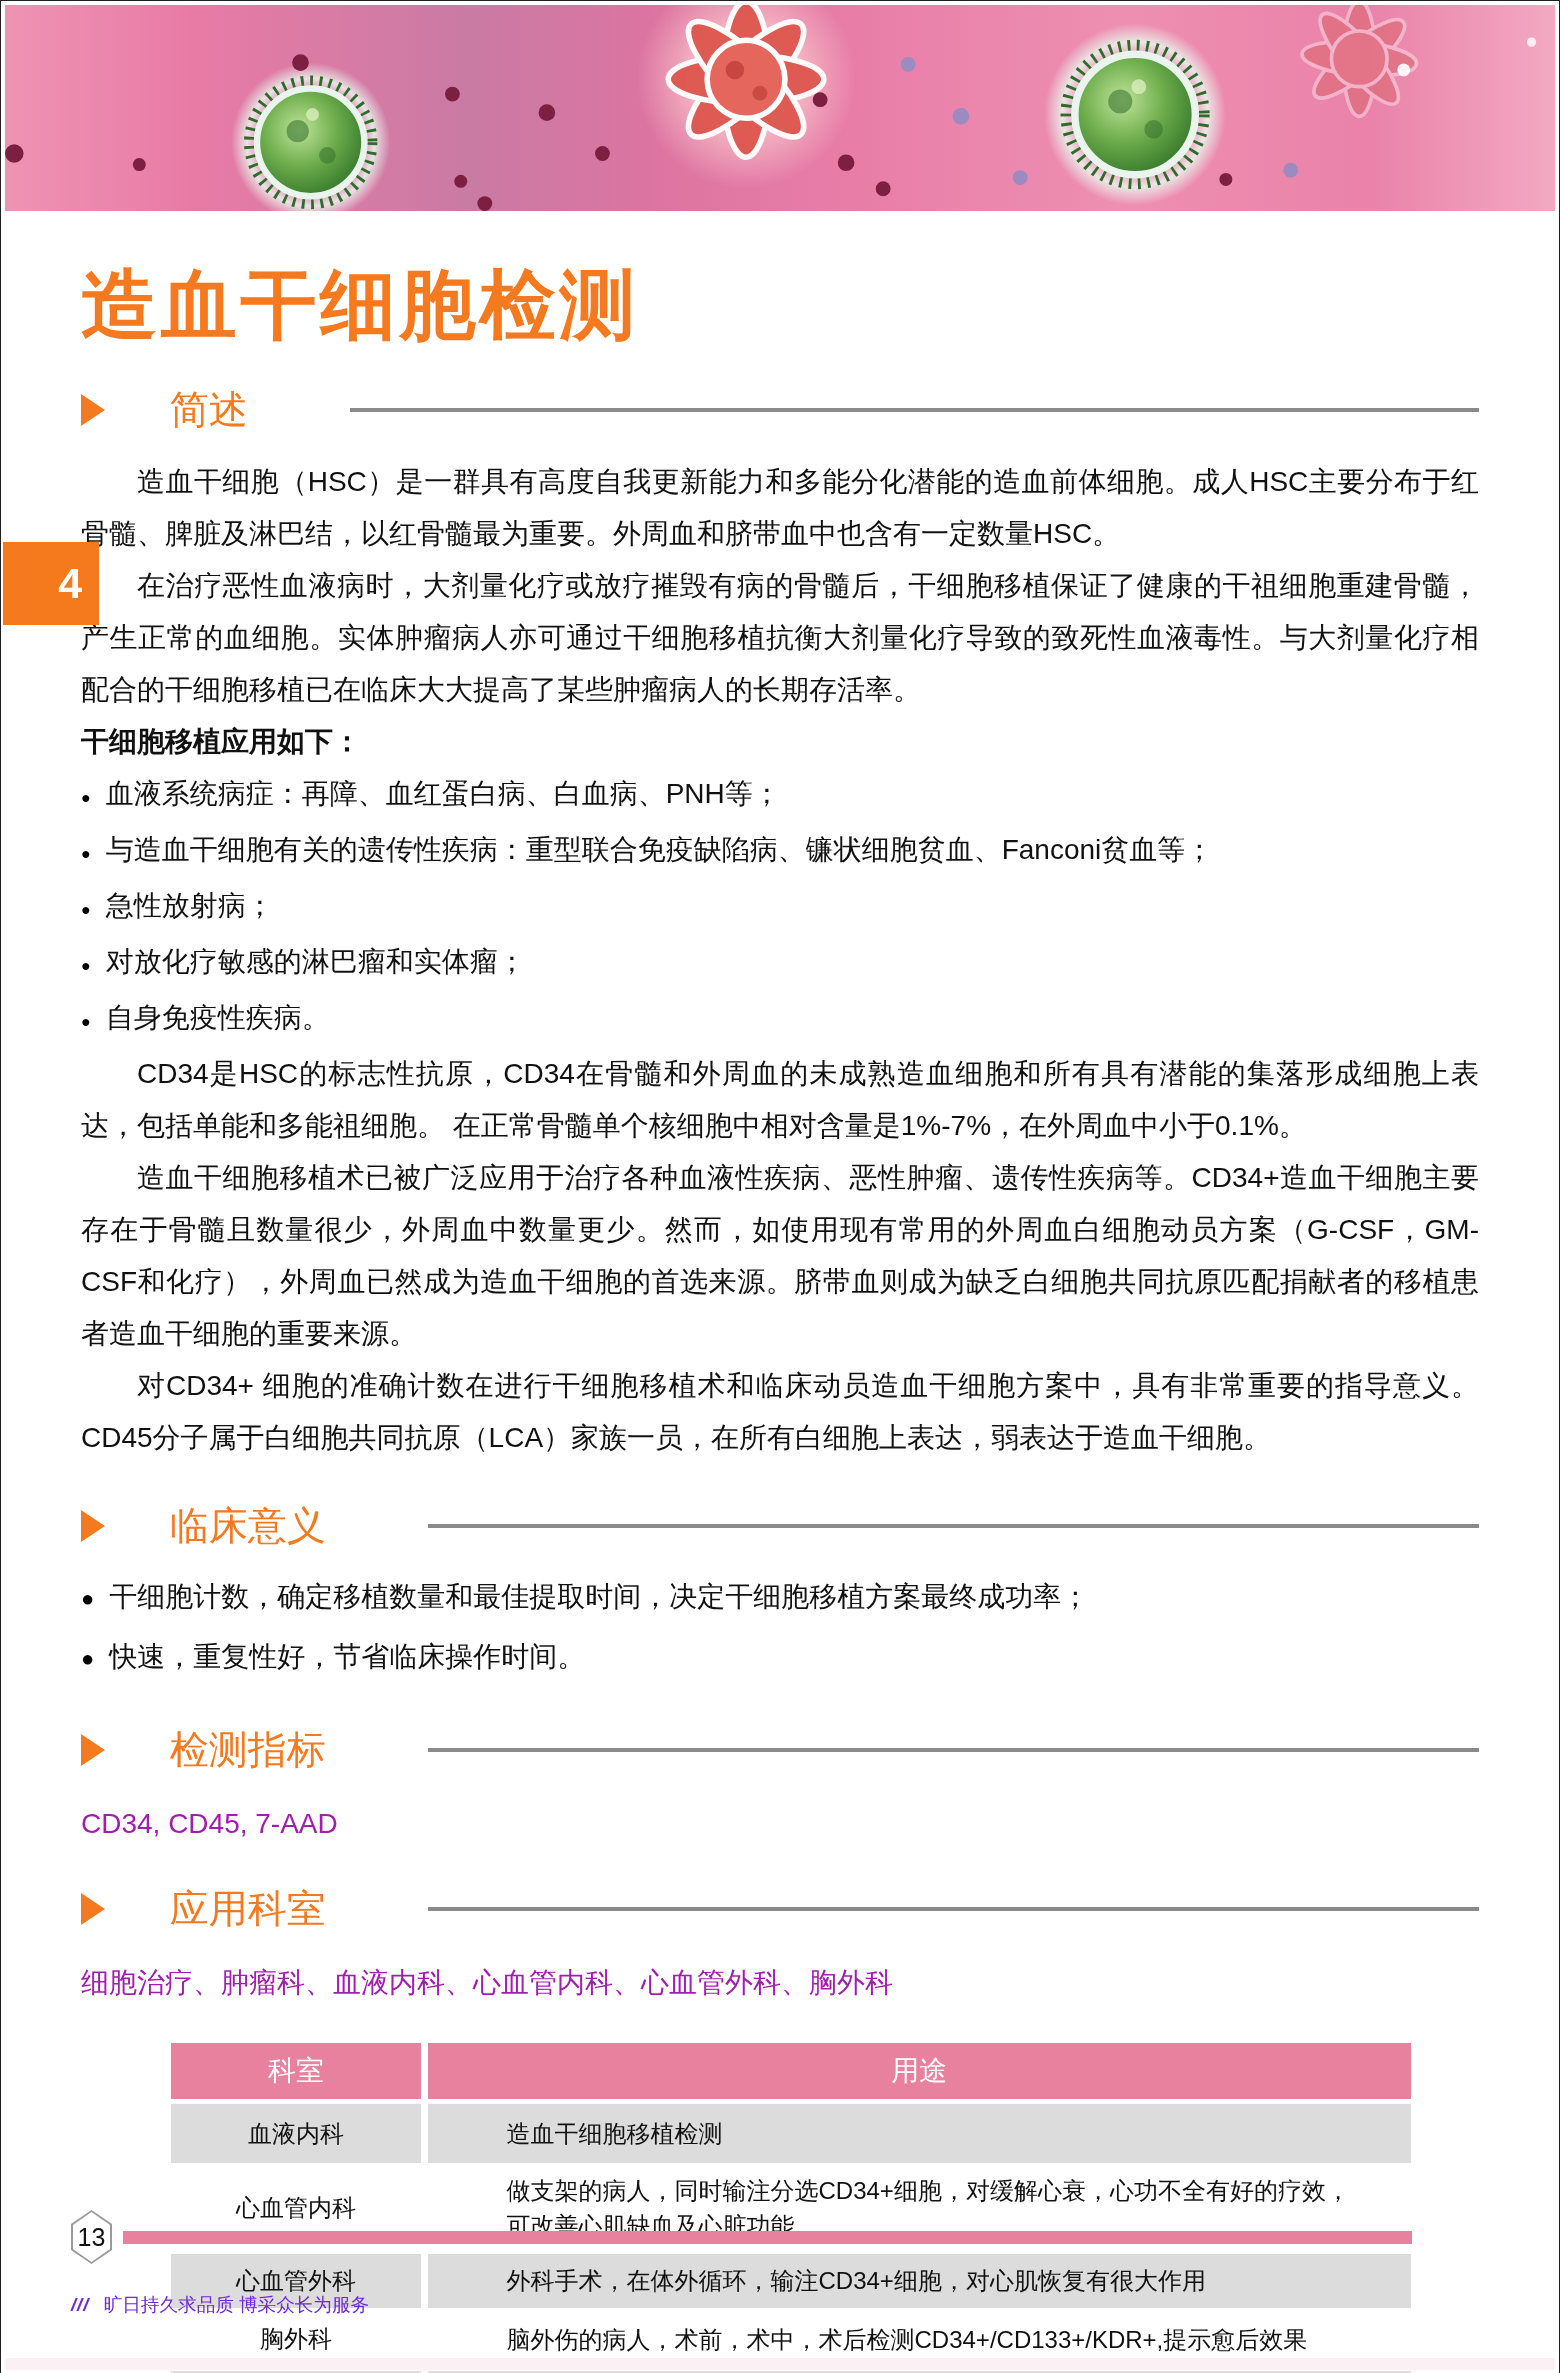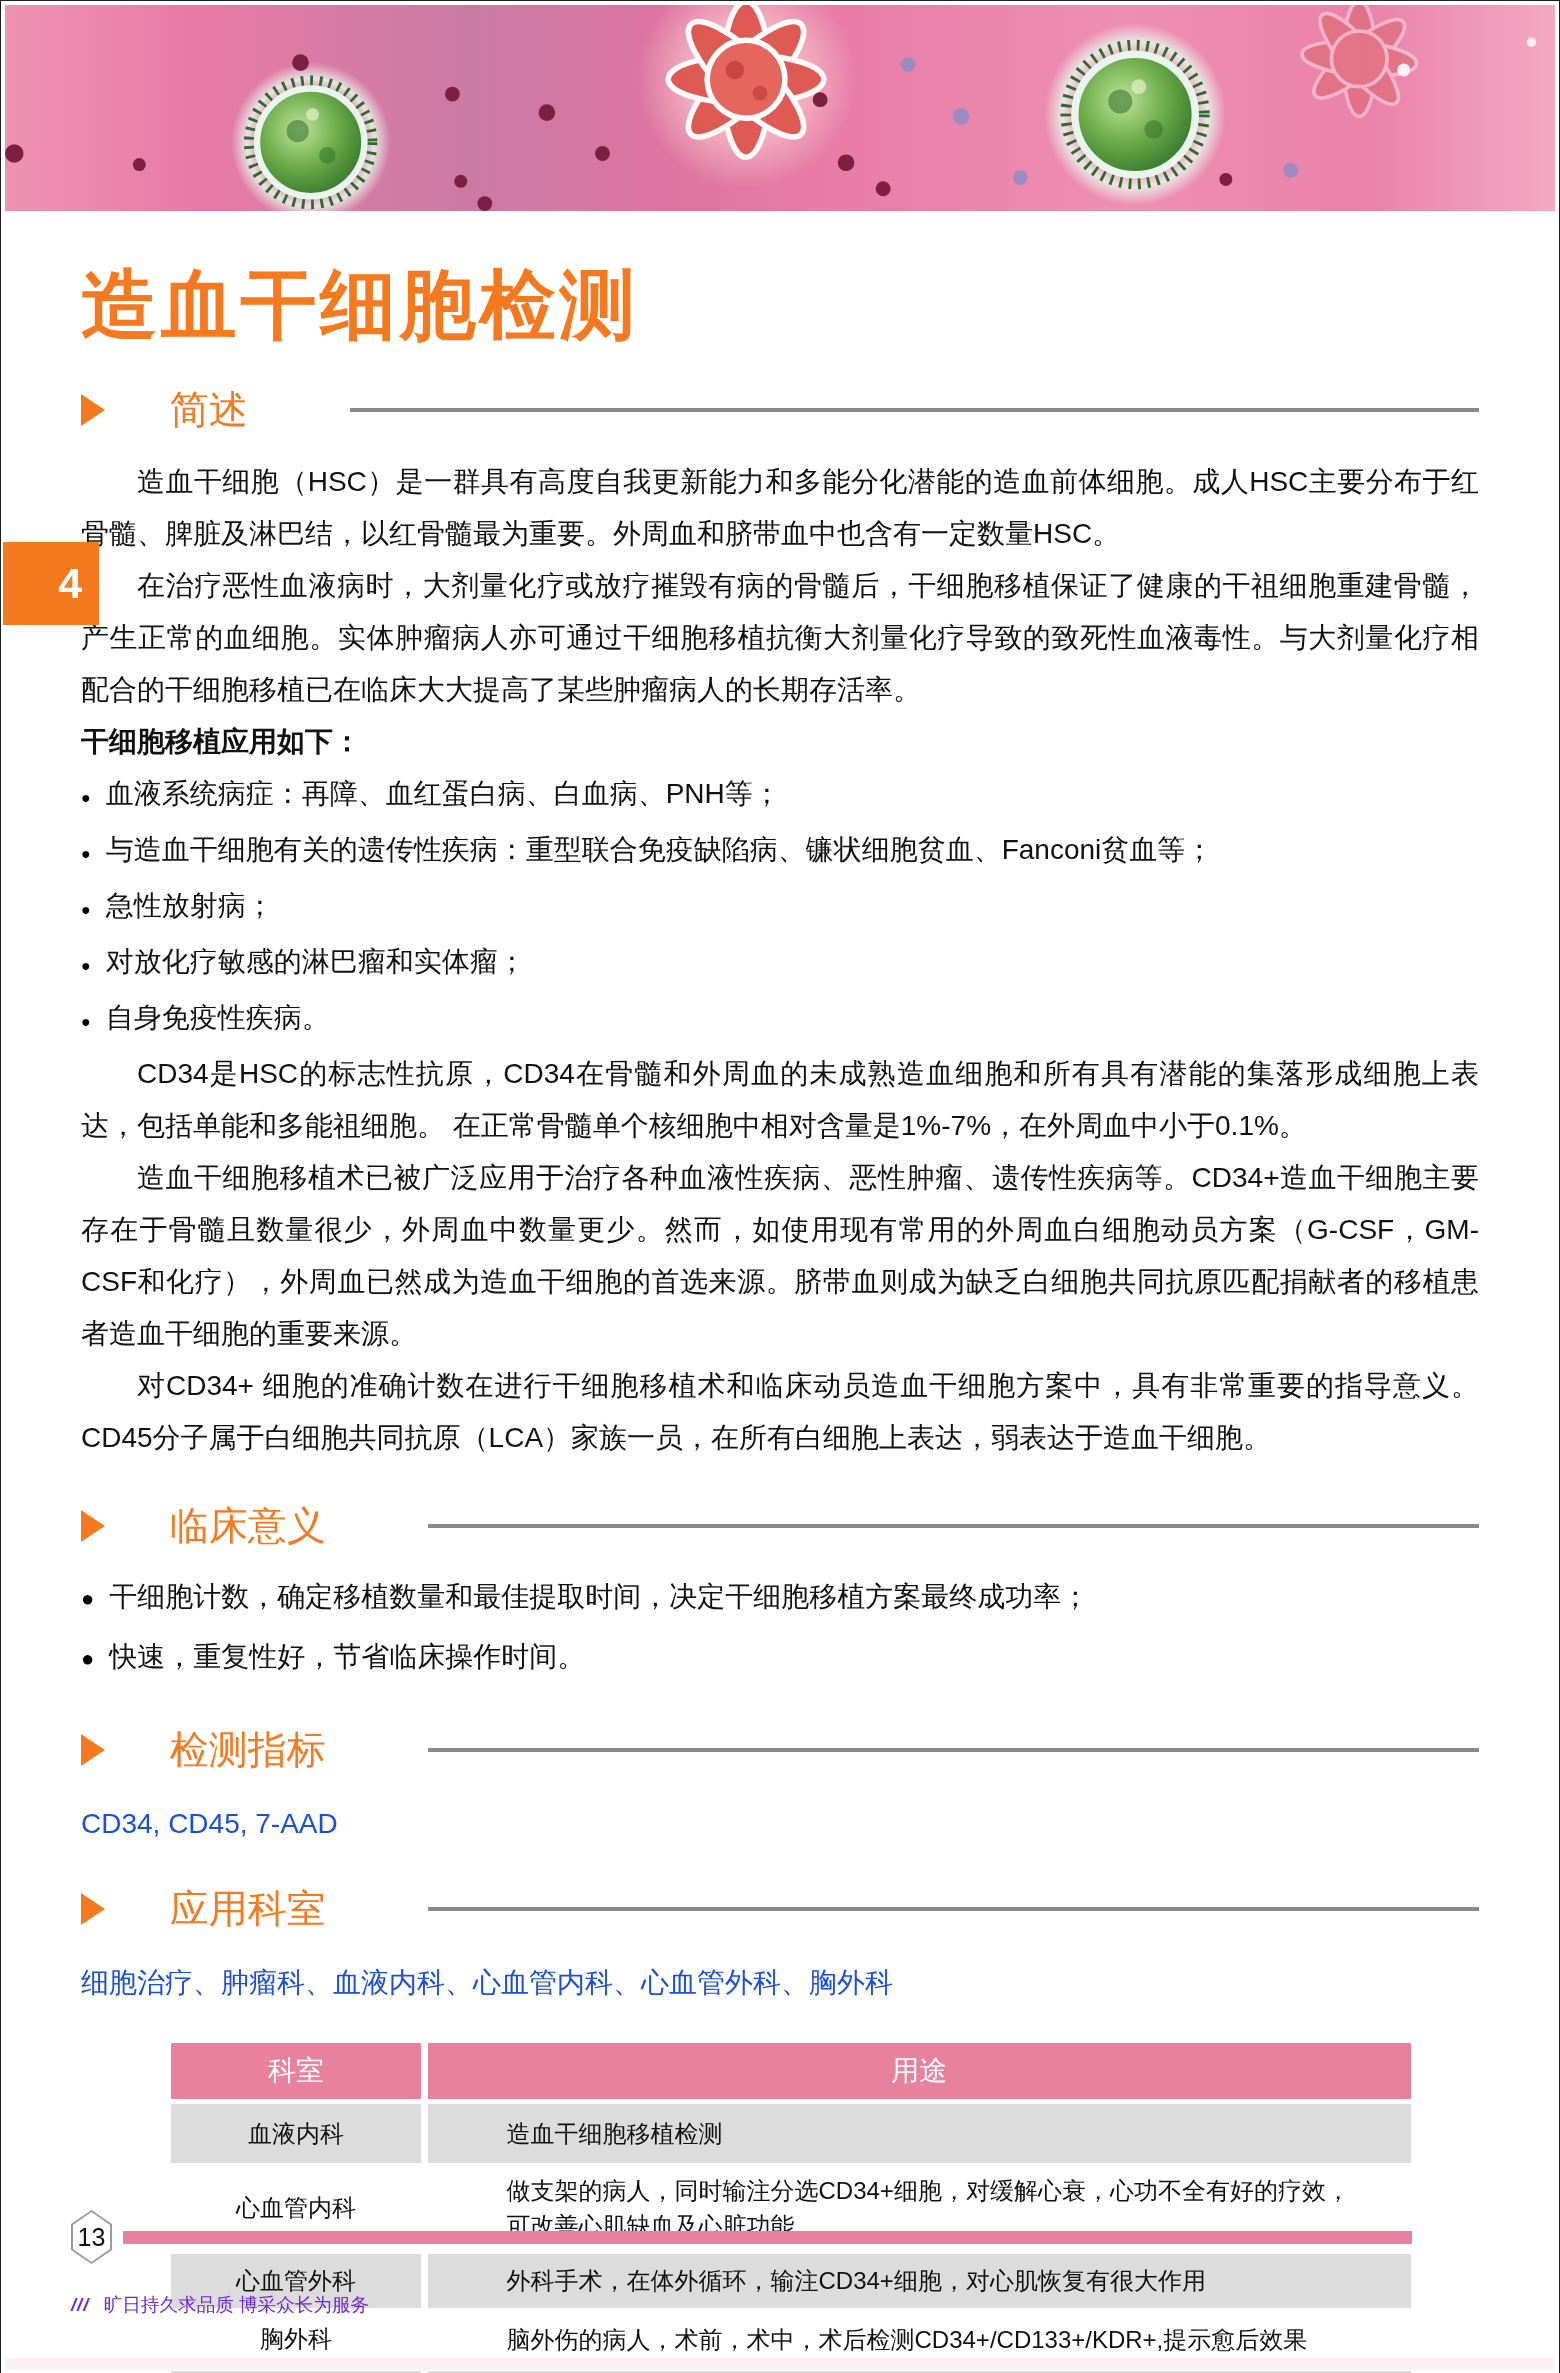--- a/index.html
+++ b/index.html
@@ -53,21 +53,21 @@
 
   .apps-head { margin:0; font-weight:bold; text-indent:0; }
 
   .bullet-row { display:flex; align-items:baseline; }
   .bullet-dot { flex:0 0 auto; margin-right:15px; color:#000; }
   .bullet-dot.small { font-size:16px; }
   .bullet-dot.large { font-size:22px; }
   .clinical-list { margin-top:15px; }
   .clinical-list .bullet-row { line-height:58px; font-size:28px; color:#111; }
 
-  .plain-line { font-size:28px; color:#1d4ed8; margin-top:24px; line-height:46px; }
+  .plain-line { font-size:28px; color:#a21caf; margin-top:24px; line-height:46px; }
 
   
   .dept-table { margin:37px 0 0 90px; width:1240px; font-size:24px; color:#111; }
   .t-row { display:flex; margin-bottom:4.6px; }
   .c1 { width:250px; display:flex; align-items:center; justify-content:center; flex:0 0 auto; }
   .c-gap { width:6.5px; background:#ffffff; flex:0 0 auto; }
   .c2 { flex:1; display:flex; align-items:center; padding:5.6px 18.6px 5.6px 79px; white-space:pre-line; line-height:35px; }
   .t-head { height:56px; margin-bottom:5.6px; }
   .t-head .c1, .t-head .c2 { background:#e8819e; color:#fff; font-size:28px; justify-content:center; padding:0; }
   .row-gray .c1, .row-gray .c2 { background:#dcdcdc; }

